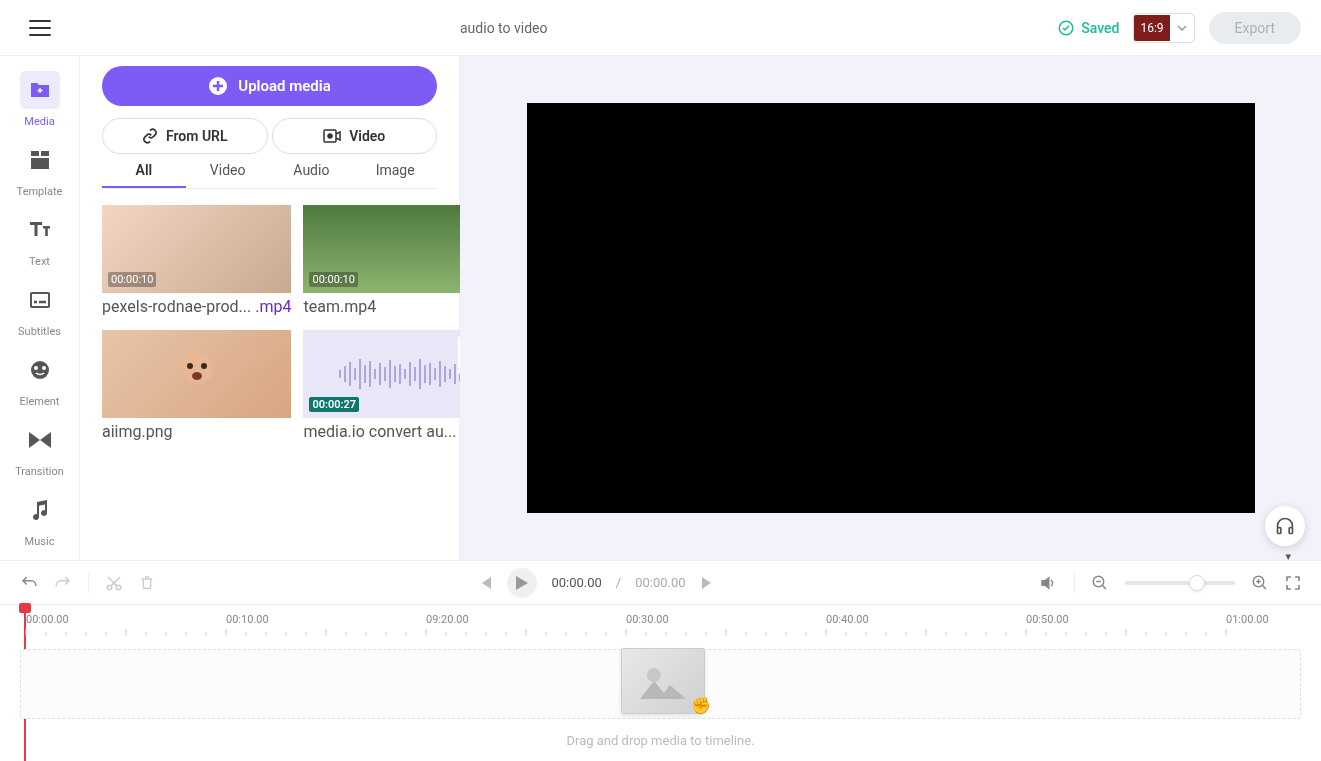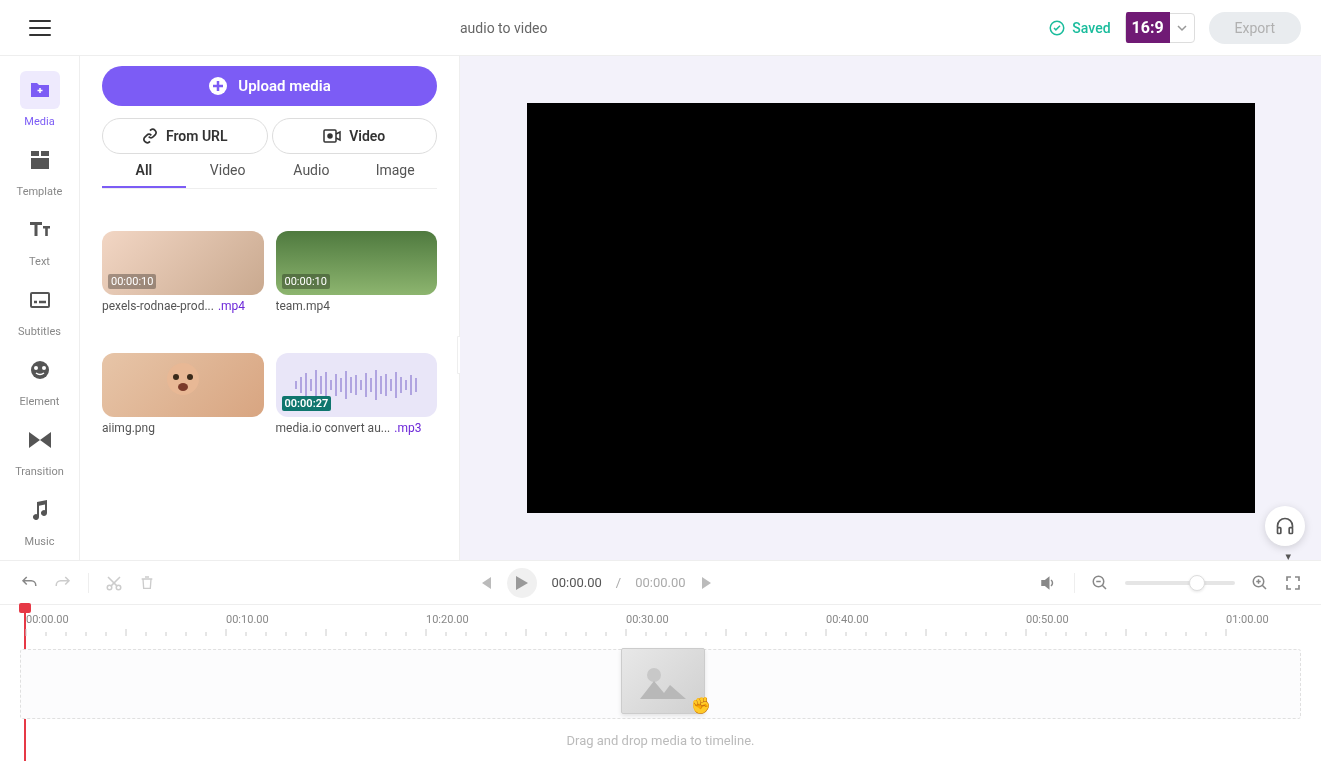--- a/index.html
+++ b/index.html
@@ -6,21 +6,21 @@
 body { width: 1321px; height: 761px; background: #fff; overflow: hidden; display: flex; flex-direction: column; }
 
 
 .topbar { display: flex; align-items: center; height: 56px; border-bottom: 1px solid #eee; }
 .menu-btn { width: 80px; display: flex; align-items: center; justify-content: center; cursor: pointer; height: 100%; }
 .menu-icon { width: 22px; height: 16px; display: flex; flex-direction: column; justify-content: space-between; }
 .menu-icon span { height: 2px; background: #333; border-radius: 1px; }
 .title-input { border: none; font-size: 14px; color: #666; outline: none; width: 200px; }
 .saved { display: flex; align-items: center; gap: 6px; color: #1abc9c; font-size: 14px; font-weight: 500; margin-right: 14px; }
 .ratio-sel { display: flex; align-items: center; border: 1px solid #ddd; border-radius: 4px; height: 30px; margin-right: 14px; cursor: pointer; }
-.ratio-badge { background: #701a75; color: #fff; font-size: 16px; padding: 6px 6px; font-weight: 700; border-radius: 2px 0 0 2px; }
+.ratio-badge { background: #7f1d1d; color: #fff; font-size: 12px; padding: 6px 6px; font-weight: 400; border-radius: 2px 0 0 2px; }
 .ratio-caret { width: 24px; display: flex; align-items: center; justify-content: center; color: #999; }
 .export-btn { background: #e9ecef; color: #b0b0b0; border: none; border-radius: 18px; padding: 8px 26px; font-size: 14px; margin-right: 20px; cursor: pointer; }
 
 
 .main { display: flex; height: 504px; }
 .sidebar { width: 80px; border-right: 1px solid #eee; display: flex; flex-direction: column; padding-top: 8px; }
 .side-item { display: flex; flex-direction: column; align-items: center; justify-content: center; height: 70px; cursor: pointer; gap: 6px; }
 .side-item.active .side-icon-box { background: #eeeafd; color: #7c5cf5; }
 .side-item.active .side-label { color: #7c5cf5; }
 .side-icon-box { width: 40px; height: 38px; border-radius: 6px; display: flex; align-items: center; justify-content: center; color: #555; }
@@ -28,28 +28,28 @@
 
 
 .media-panel { width: 380px; border-right: 1px solid #eee; padding: 0 22px; display: flex; flex-direction: column; position: relative; }
 .upload-btn { background: #7c5cf5; color: #fff; border: none; border-radius: 22px; height: 40px; margin-top: 10px; display: flex; align-items: center; justify-content: center; gap: 10px; font-size: 15px; font-weight: 600; cursor: pointer; }
 .sec-btns { display: flex; gap: 4px; margin-top: 12px; }
 .sec-btn { flex: 1; border: 1px solid #ddd; background: #fff; border-radius: 20px; height: 36px; display: flex; align-items: center; justify-content: center; gap: 8px; font-size: 14px; font-weight: 600; color: #333; cursor: pointer; }
 .tabs { display: flex; border-bottom: 1px solid #eee; }
 .tab { flex: 1; text-align: center; padding: 8px 0; font-size: 14px; color: #555; cursor: pointer; }
 .tab.active { color: #333; font-weight: 600; border-bottom: 2px solid #7c5cf5; }
 .grid { display: grid; grid-template-columns: 1fr 1fr; gap: 14px 12px; margin-top: 16px; }
-.thumb { position: relative; height: 64px; border-radius: 12px; overflow: hidden; background: #ddd; cursor: pointer; margin-top: 26px; }
+.thumb { position: relative; height: 88px; border-radius: 0; overflow: hidden; background: #ddd; cursor: pointer; }
 .thumb .dur { position: absolute; left: 6px; bottom: 6px; color: #fff; font-size: 11px; background: rgba(0,0,0,0.3); padding: 1px 3px; border-radius: 2px; }
 .thumb-still { background: linear-gradient(135deg, #f2d6c4, #c9a98f); }
 .thumb-team { background: linear-gradient(180deg, #4f7a3f, #8db56f); }
 .thumb-boy { background: linear-gradient(135deg, #e7c5a8, #d8a581); display: flex; align-items: center; justify-content: center; }
 .thumb-audio { background: #e9e6f8; display: flex; align-items: center; justify-content: center; }
 .thumb-audio .dur { background: #0f766e; font-weight: 600; }
-.fname { font-size: 12px; color: #555; margin-top: 4px; white-space: nowrap; overflow: hidden; text-overflow: ellipsis; display: flex; }
+.fname { font-size: 16px; color: #555; margin-top: 4px; white-space: nowrap; overflow: hidden; text-overflow: ellipsis; display: flex; }
 .fname .ext { color: #6d28d9; margin-left: 4px; }
 .collapse-handle { position: absolute; right: -8px; top: 280px; width: 10px; height: 38px; background: #fff; border: 1px solid #eee; border-radius: 0 4px 4px 0; display: flex; align-items: center; justify-content: center; color: #888; font-size: 10px; cursor: pointer; }
 
 
 .preview-area { flex: 1; background: #f3f2fa; position: relative; display: flex; align-items: center; justify-content: center; }
 .canvas { width: 728px; height: 410px; background: #000; }
 .fab { position: absolute; right: 16px; bottom: 14px; width: 40px; height: 40px; border-radius: 50%; background: #fff; box-shadow: 0 2px 8px rgba(0,0,0,0.15); display: flex; align-items: center; justify-content: center; color: #555; cursor: pointer; }
 .fab-caret { position: absolute; right: 30px; bottom: -3px; font-size: 11px; color: #555; }
 
 
@@ -367,21 +367,21 @@
         <path d="M3 9V3h6M21 9V3h-6M3 15v6h6M21 15v6h-6"></path>
       </svg>
     </div>
 </div>
 
 <div class="timeline">
   <div class="playhead"></div>
   <div class="ruler">
     <span class="ruler-mark" style="left:26px">00:00.00</span>
     <span class="ruler-mark" style="left:226px">00:10.00</span>
-    <span class="ruler-mark" style="left:426px">10:20.00</span>
+    <span class="ruler-mark" style="left:426px">09:20.00</span>
     <span class="ruler-mark" style="left:626px">00:30.00</span>
     <span class="ruler-mark" style="left:826px">00:40.00</span>
     <span class="ruler-mark" style="left:1026px">00:50.00</span>
     <span class="ruler-mark" style="left:1226px">01:00.00</span>
     <svg class="ruler-ticks" width="1300" height="8">
         <g stroke="#ccc" stroke-width="1">
           <line x1="26" y1="0" x2="26" y2="7"></line>
           <line x1="46" y1="3" x2="46" y2="7"></line>
           <line x1="66" y1="3" x2="66" y2="7"></line>
           <line x1="86" y1="3" x2="86" y2="7"></line>

